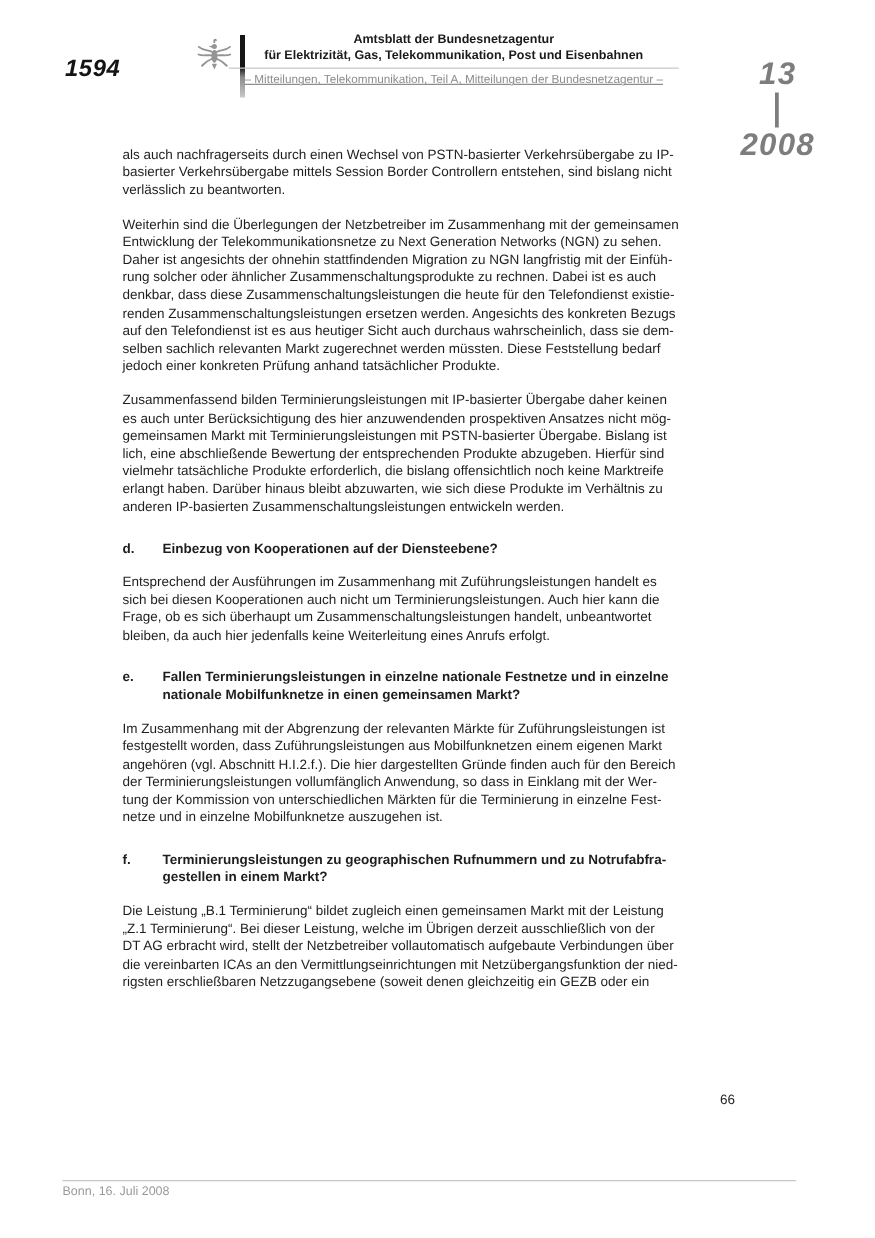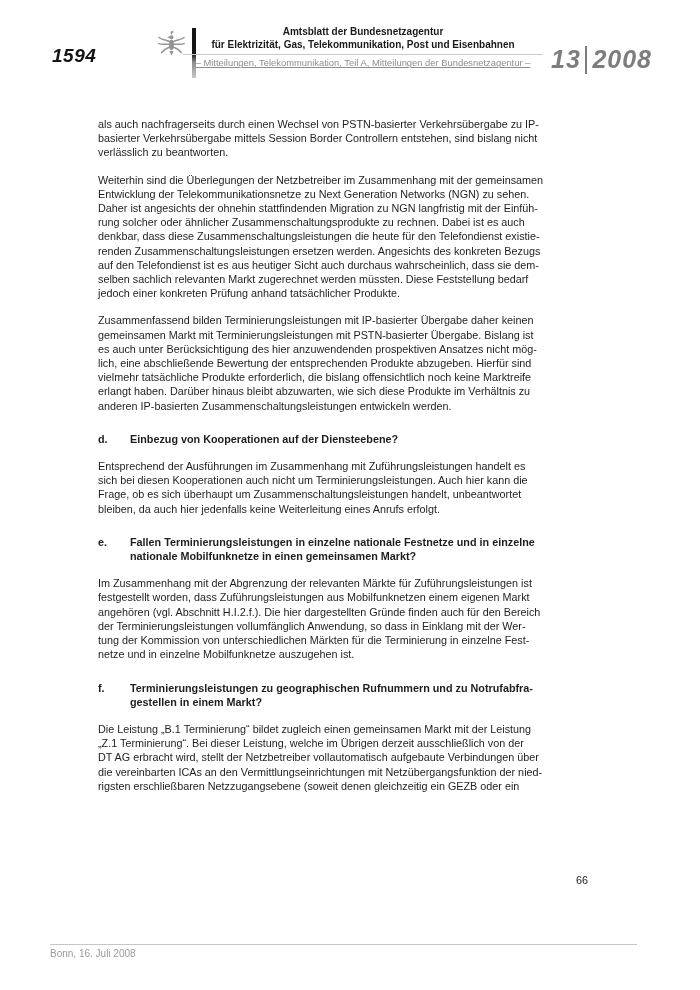--- a/index.html
+++ b/index.html
@@ -72,20 +72,21 @@
     position: absolute;
     top: 45px;
     right: 48px;
     display: flex;
     align-items: center;
     font-size: 25px;
     font-weight: bold;
     font-style: italic;
     color: #7d7d7d;
     letter-spacing: 1px;
+    flex-direction: column;
   }
   .issue-sep {
     display: inline-block;
     width: 2.5px;
     height: 28px;
     background: #7d7d7d;
     margin: 0 5px 0 4px;
   }
 
   
@@ -188,22 +189,22 @@
         <div class="line">Daher ist angesichts der ohnehin stattfindenden Migration zu NGN langfristig mit der Einfüh-</div>
         <div class="line">rung solcher oder ähnlicher Zusammenschaltungsprodukte zu rechnen. Dabei ist es auch</div>
         <div class="line">denkbar, dass diese Zusammenschaltungsleistungen die heute für den Telefondienst existie-</div>
         <div class="line">renden Zusammenschaltungsleistungen ersetzen werden. Angesichts des konkreten Bezugs</div>
         <div class="line">auf den Telefondienst ist es aus heutiger Sicht auch durchaus wahrscheinlich, dass sie dem-</div>
         <div class="line">selben sachlich relevanten Markt zugerechnet werden müssten. Diese Feststellung bedarf</div>
         <div class="line">jedoch einer konkreten Prüfung anhand tatsächlicher Produkte.</div>
       </div>
       <div class="block paragraph">
         <div class="line">Zusammenfassend bilden Terminierungsleistungen mit IP-basierter Übergabe daher keinen</div>
+        <div class="line">es auch unter Berücksichtigung des hier anzuwendenden prospektiven Ansatzes nicht mög-</div>
         <div class="line">gemeinsamen Markt mit Terminierungsleistungen mit PSTN-basierter Übergabe. Bislang ist</div>
-        <div class="line">es auch unter Berücksichtigung des hier anzuwendenden prospektiven Ansatzes nicht mög-</div>
         <div class="line">lich, eine abschließende Bewertung der entsprechenden Produkte abzugeben. Hierfür sind</div>
         <div class="line">vielmehr tatsächliche Produkte erforderlich, die bislang offensichtlich noch keine Marktreife</div>
         <div class="line">erlangt haben. Darüber hinaus bleibt abzuwarten, wie sich diese Produkte im Verhältnis zu</div>
         <div class="line">anderen IP-basierten Zusammenschaltungsleistungen entwickeln werden.</div>
       </div>
       <div class="block heading">
         <span class="h-label">d.</span>
         <span class="h-lines">
           <div class="line">Einbezug von Kooperationen auf der Diensteebene?</div>
         </span>

